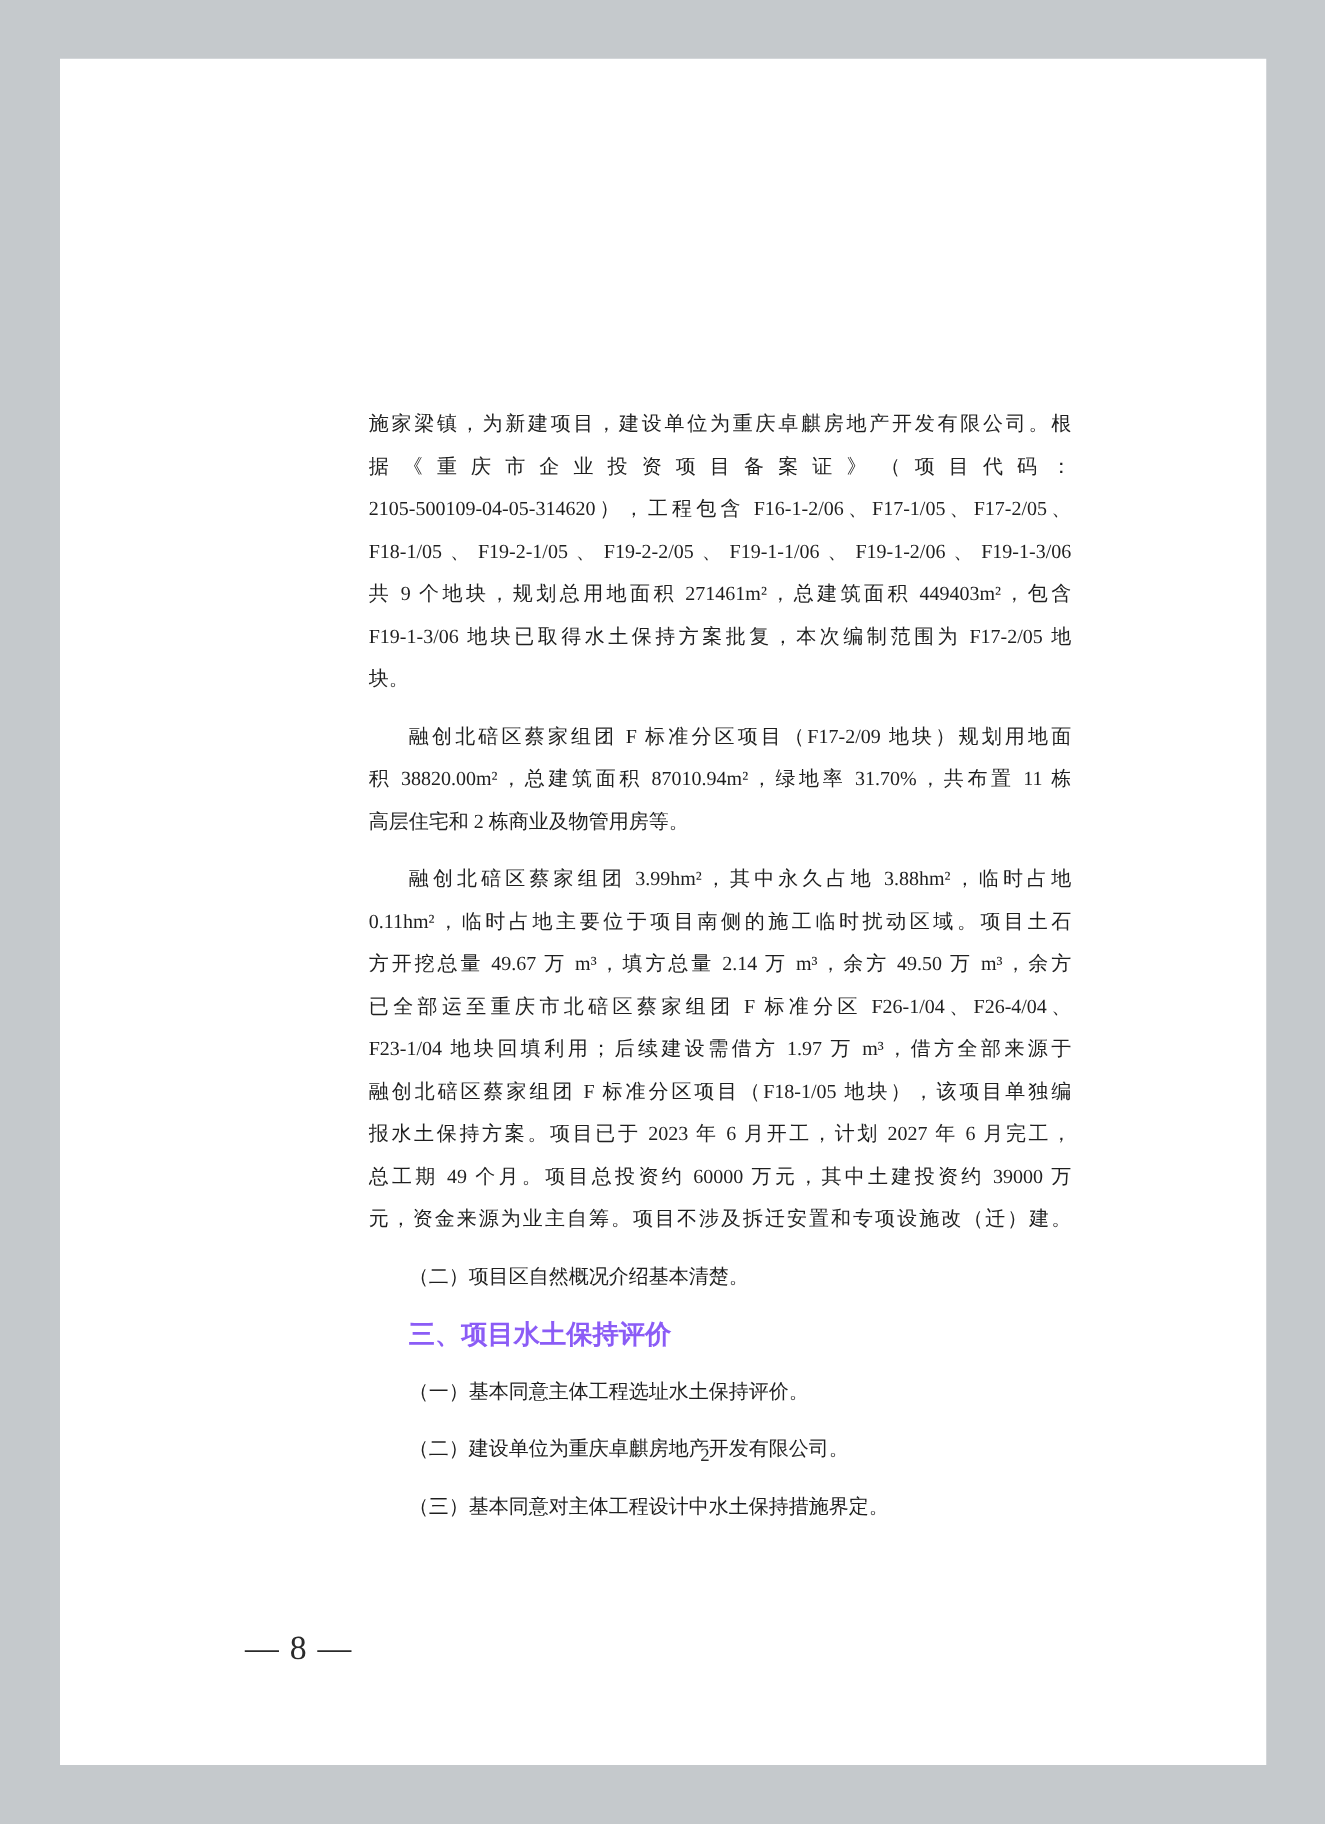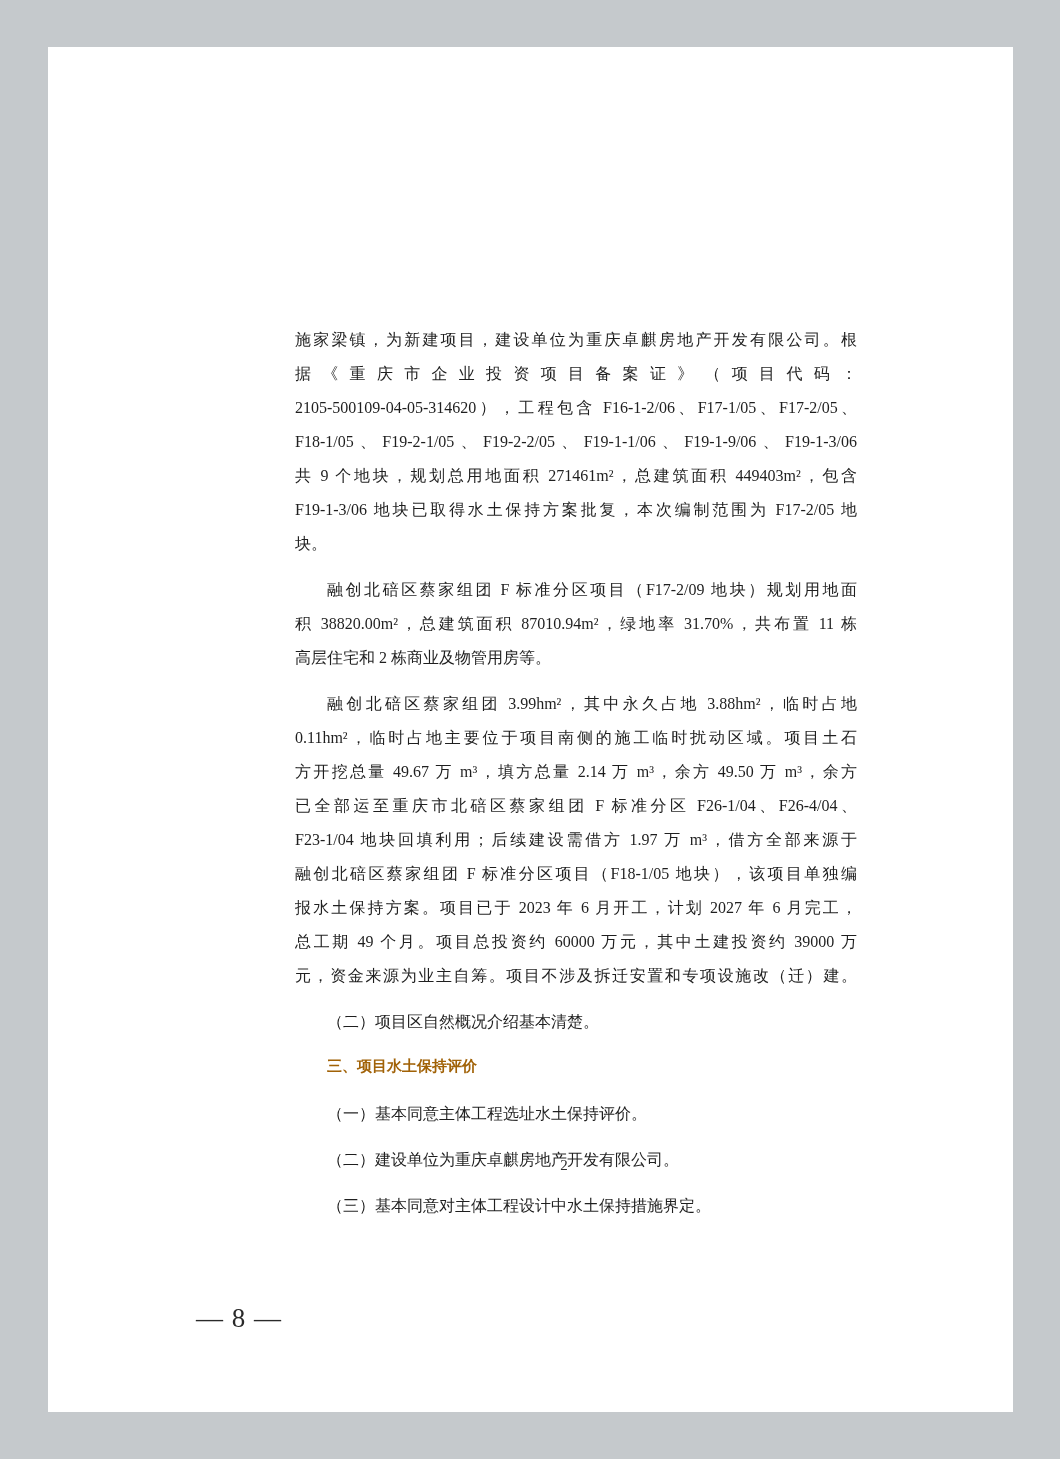--- a/index.html
+++ b/index.html
@@ -39,24 +39,24 @@
   .j {                       
     text-align: justify;
     text-align-last: justify;
   }
   .l {                       
     text-align: left;
     text-align-last: left;
   }
   .indent { text-indent: 32px; }
   .heading-line {
-    font-family: Liberation Mono, monospace;
+    font-family: Liberation Sans, sans-serif;
     font-weight: bold;
-    font-size: 15px;
-    color: #a16207;
+    font-size: 21px;
+    color: #8b5cf6;
   }
   .inner-page-num {
     position: absolute;
     left: 235px;
     top: 1109px;
     width: 562px;
     text-align: center;
     font-size: 15px;
     color: #2a2a2a;
     line-height: 18px;
@@ -75,21 +75,21 @@
 <body>
 
 <div class="page">
 
   <div class="content">
 
     <div class="para">
       <div class="line j">施家梁镇，为新建项目，建设单位为重庆卓麒房地产开发有限公司。根</div>
       <div class="line j">据 《 重 庆 市 企 业 投 资 项 目 备 案 证 》 （ 项 目 代 码 ：</div>
       <div class="line j">2105-500109-04-05-314620），工程包含 F16-1-2/06、F17-1/05、F17-2/05、</div>
-      <div class="line j">F18-1/05、F19-2-1/05、F19-2-2/05、F19-1-1/06、F19-1-9/06、F19-1-3/06</div>
+      <div class="line j">F18-1/05、F19-2-1/05、F19-2-2/05、F19-1-1/06、F19-1-2/06、F19-1-3/06</div>
       <div class="line j">共 9 个地块，规划总用地面积 271461m²，总建筑面积 449403m²，包含</div>
       <div class="line j">F19-1-3/06 地块已取得水土保持方案批复，本次编制范围为 F17-2/05 地</div>
       <div class="line l">块。</div>
     </div>
 
     <div class="para">
       <div class="line j indent">融创北碚区蔡家组团 F 标准分区项目（F17-2/09 地块）规划用地面</div>
       <div class="line j">积 38820.00m²，总建筑面积 87010.94m²，绿地率 31.70%，共布置 11 栋</div>
       <div class="line l">高层住宅和 2 栋商业及物管用房等。</div>
     </div>

